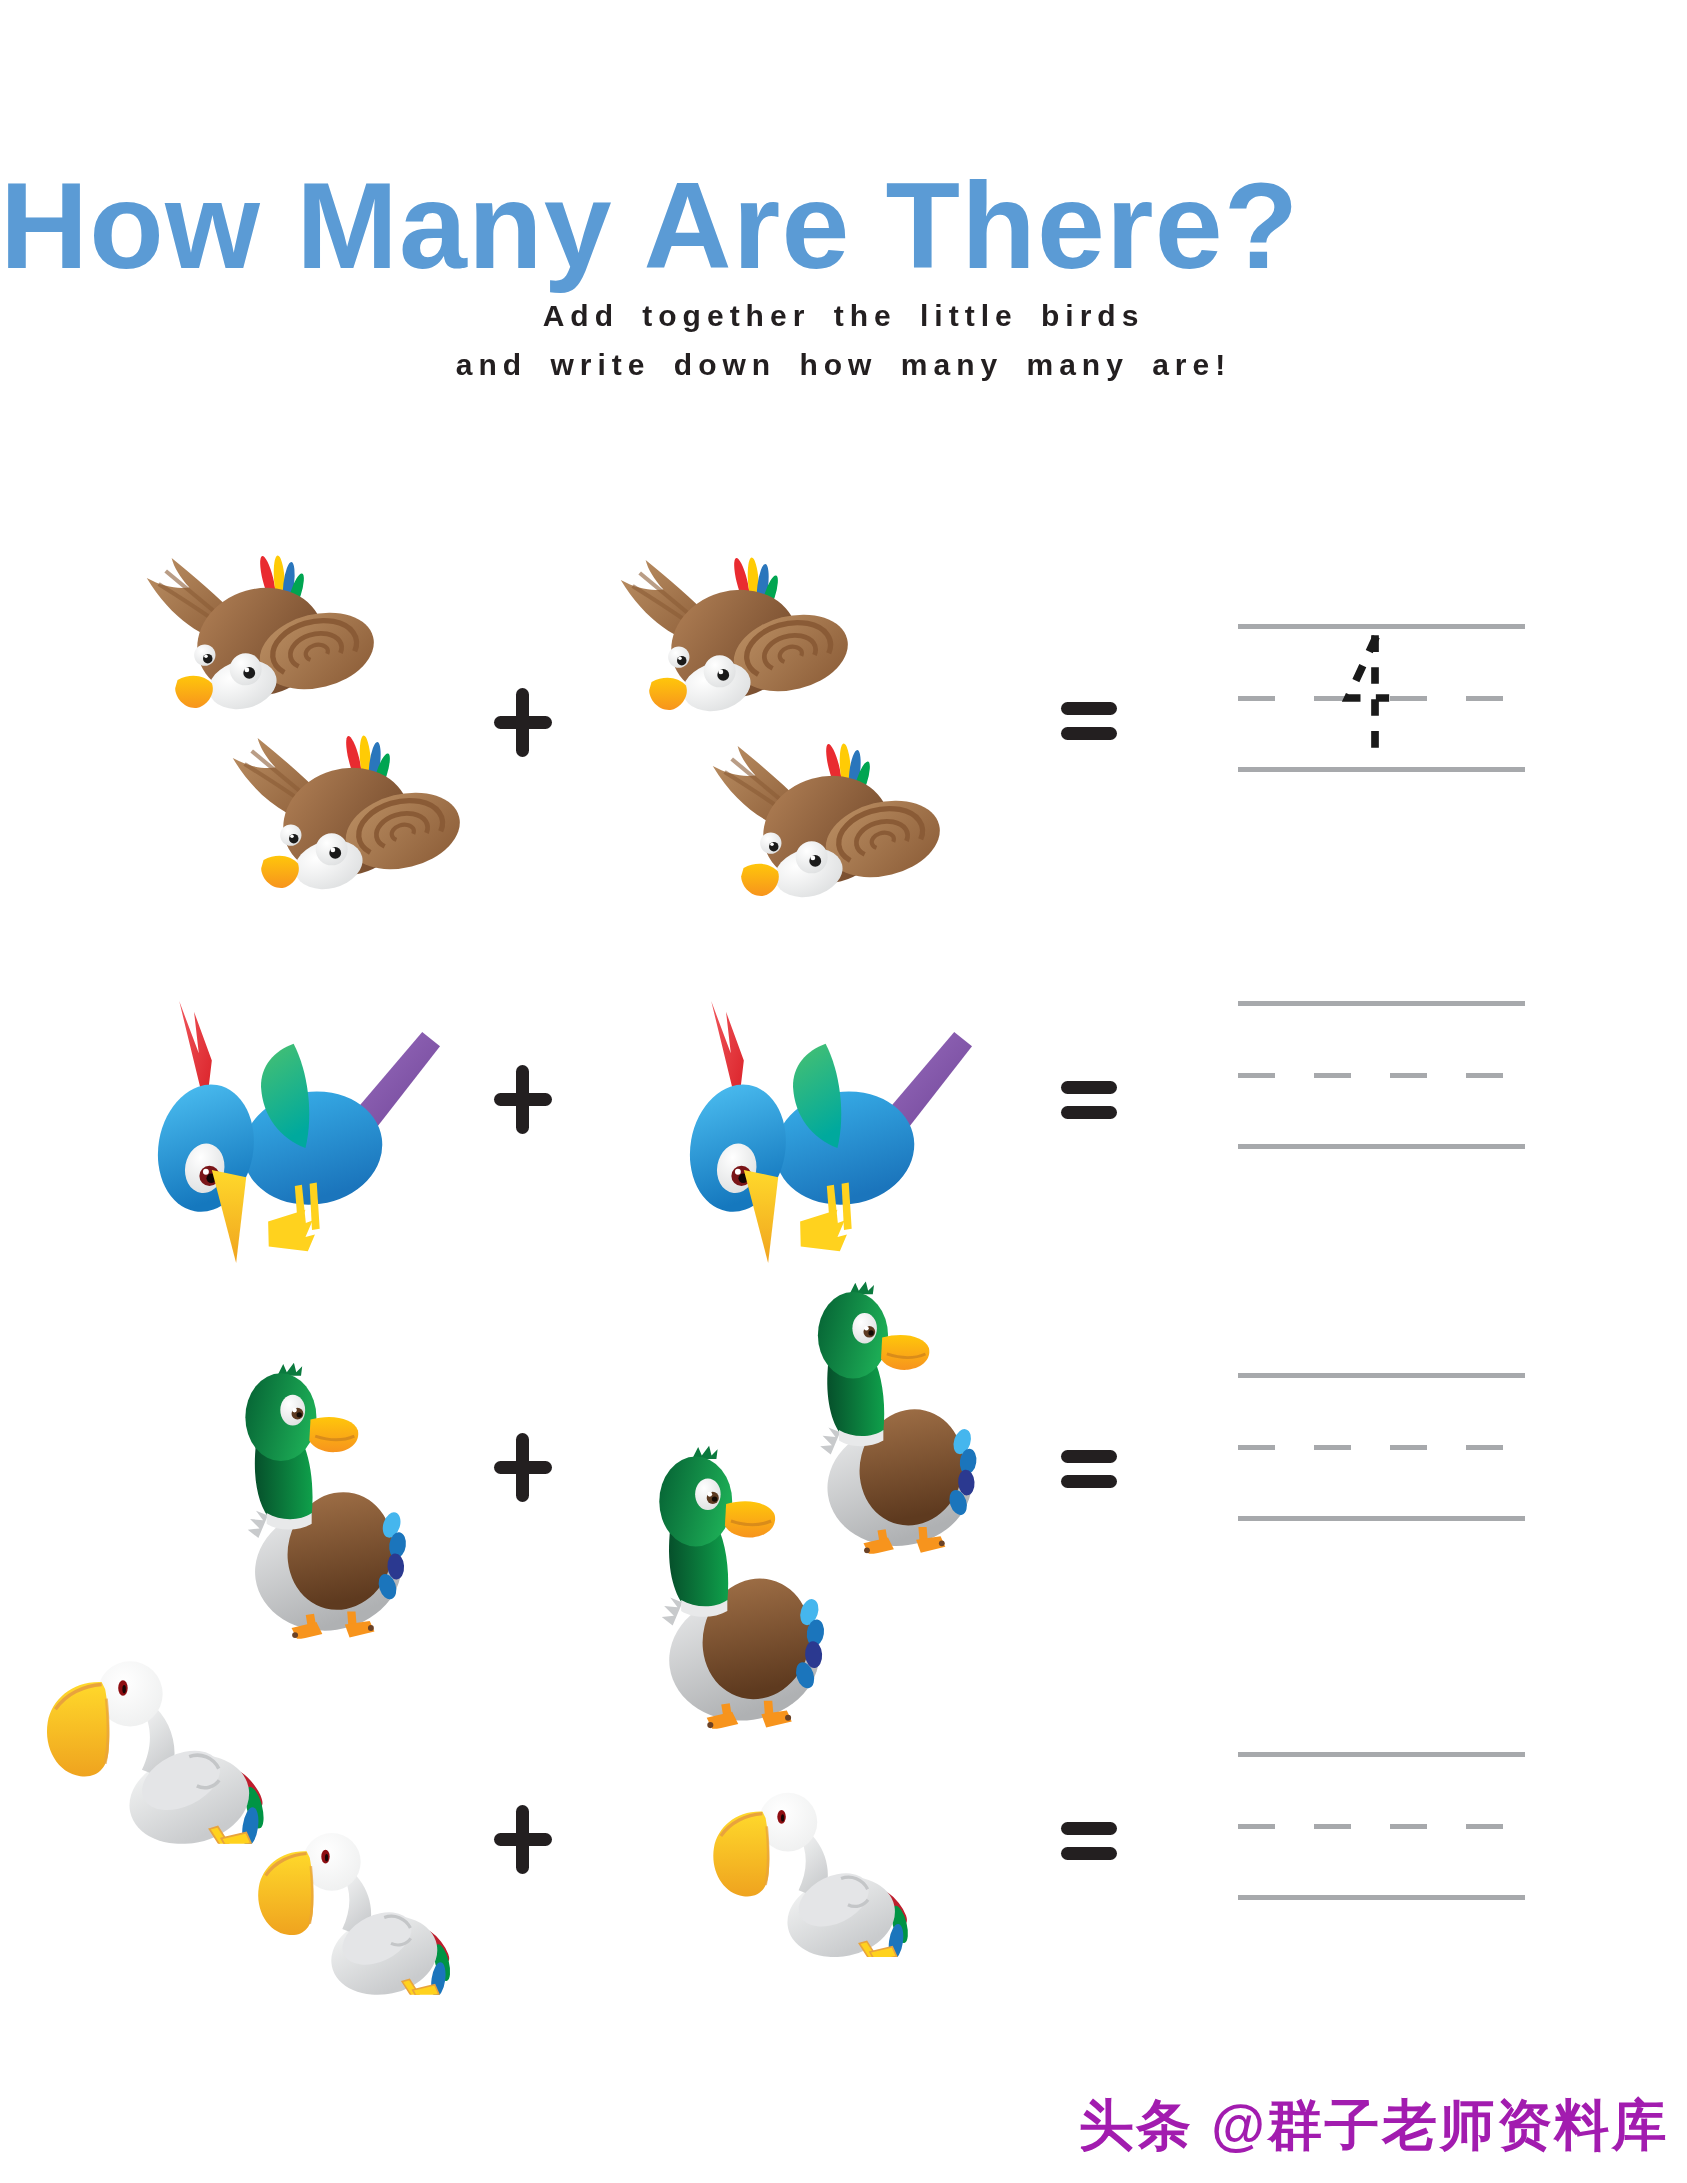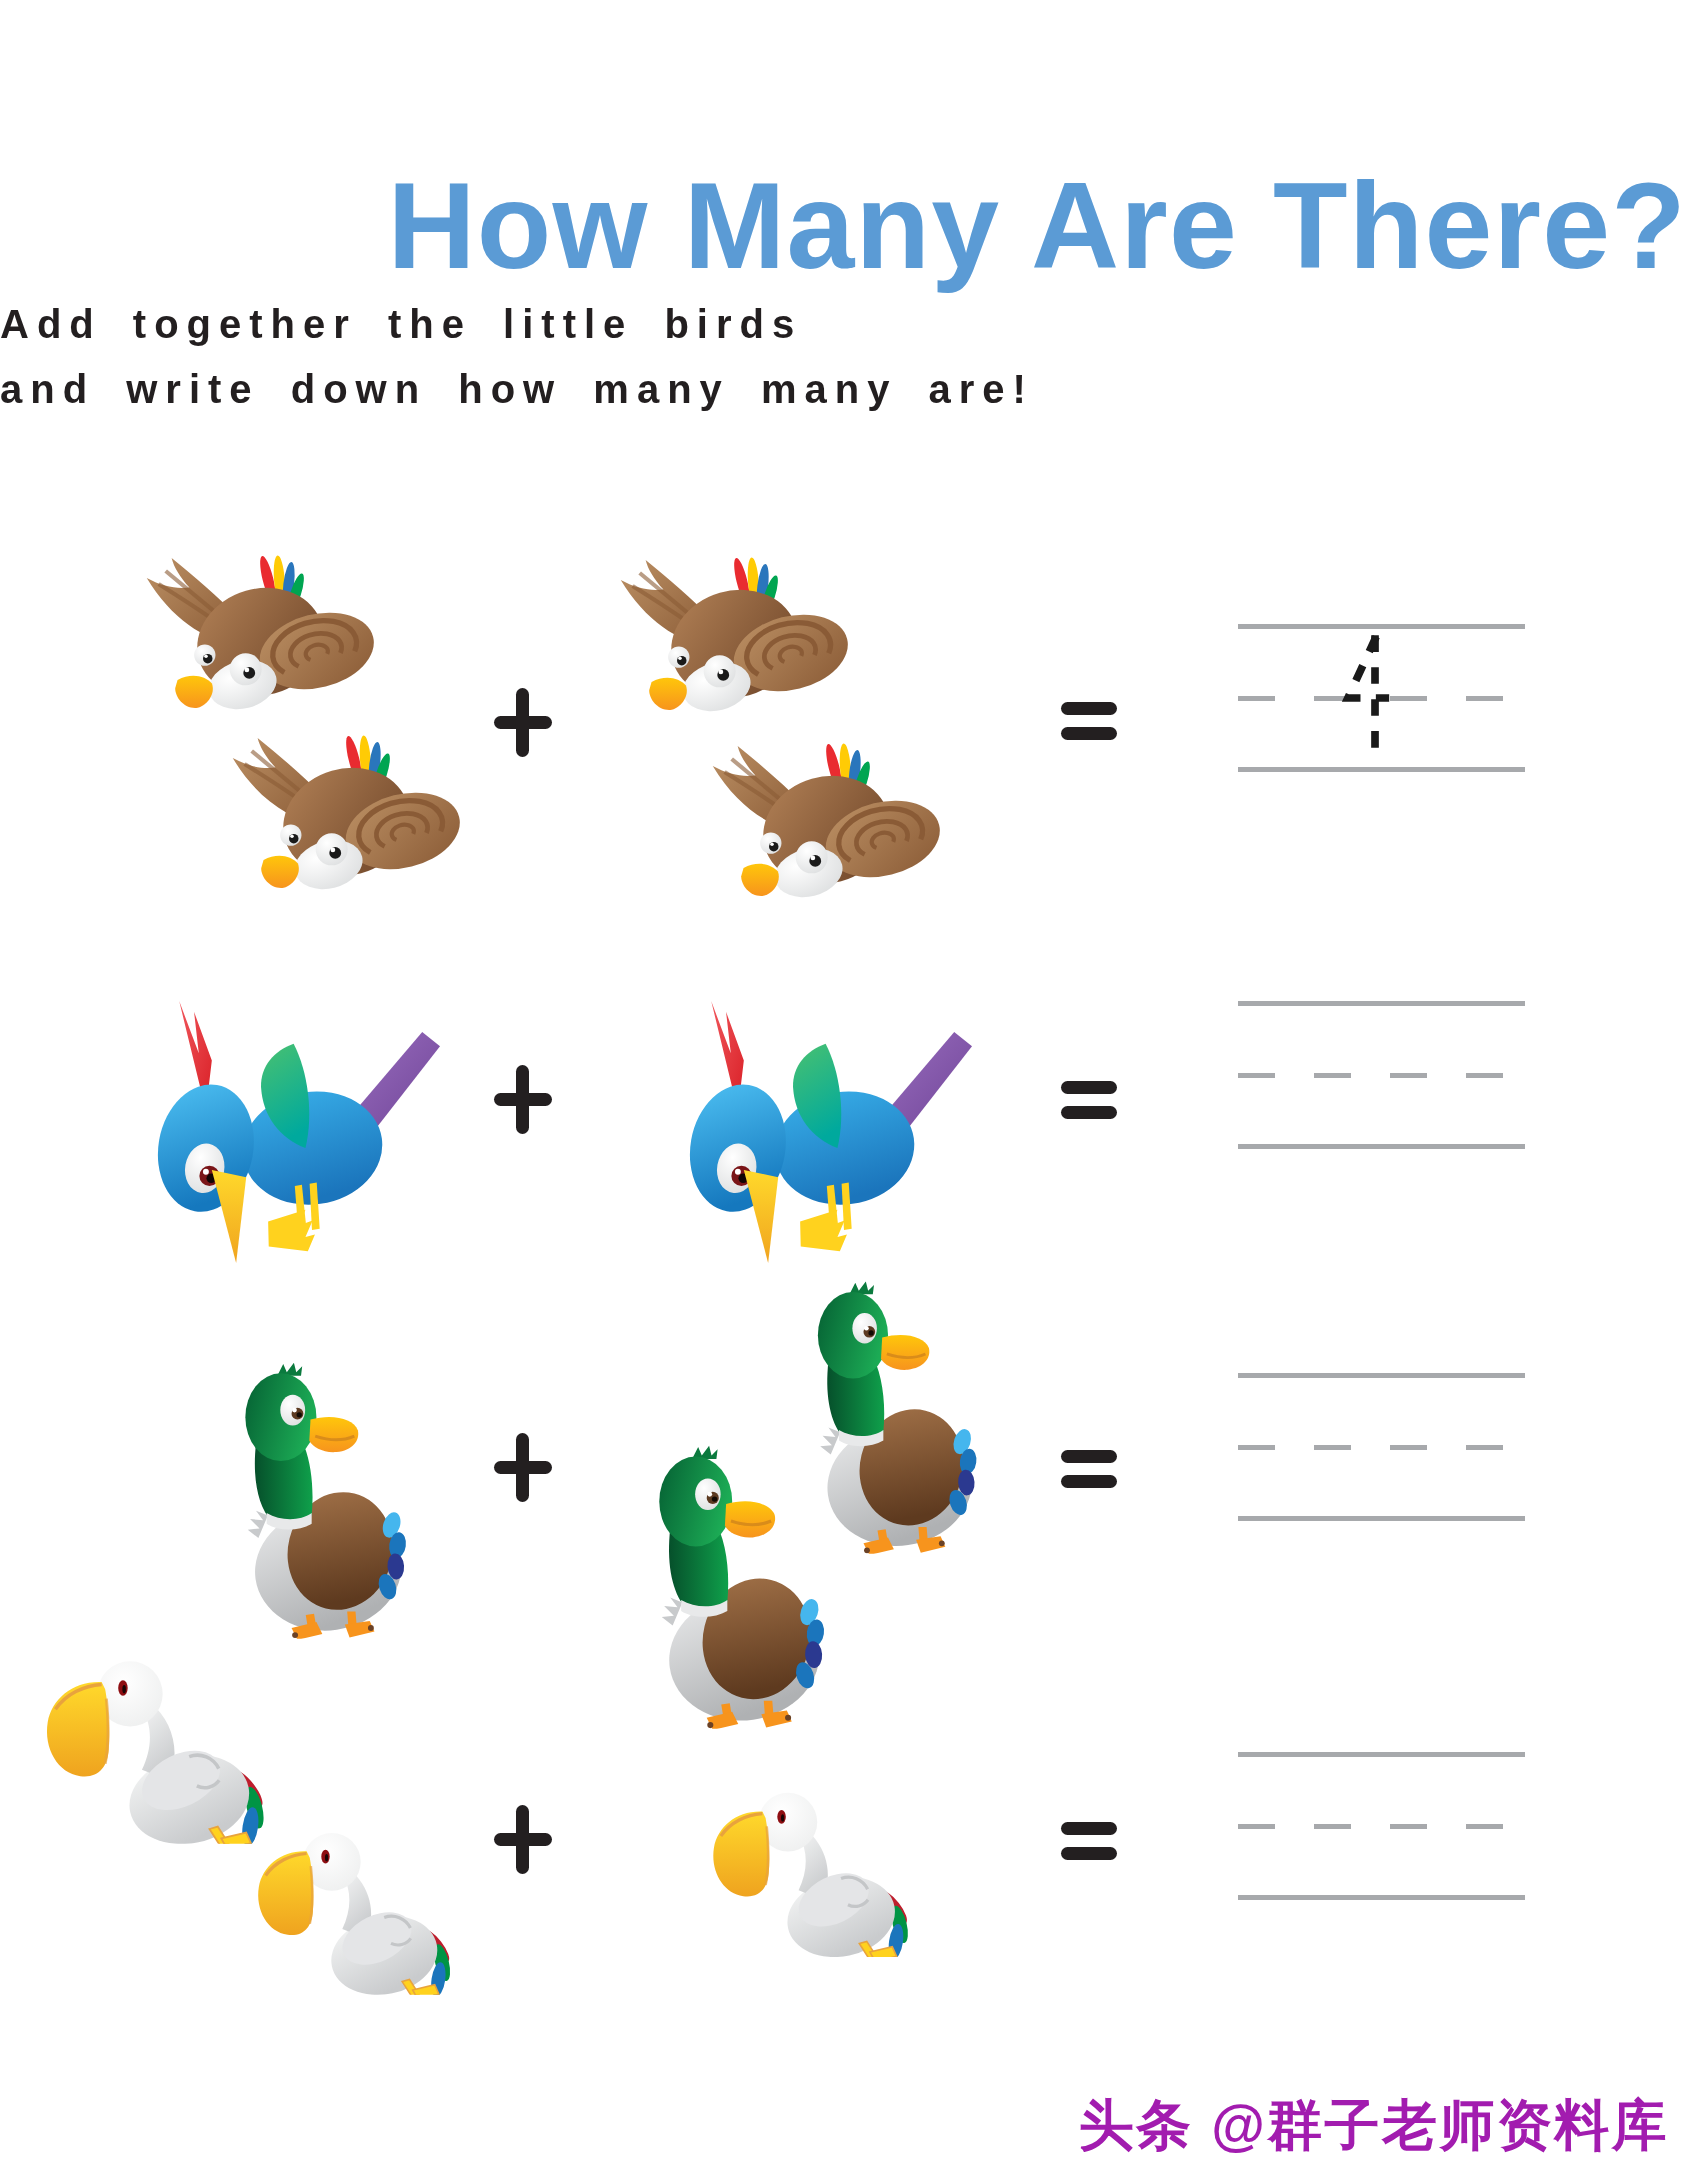--- a/index.html
+++ b/index.html
@@ -1,21 +1,21 @@
 <!DOCTYPE html>
 <html style="font-size:9.5px"><head>
 <meta charset="utf-8">
 <style>
   html,body{margin:0;padding:0;background:#fff;}
   .page{position:relative;width:1687px;height:2183px;background:#FFFFFF;overflow:hidden;
         font-family:"Liberation Sans",sans-serif;}
-  .title{position:absolute;left:0;top:165px;width:100%;text-align:right;
+  .title{position:absolute;left:0;top:165px;width:100%;text-align:left;
          font-size:122px;font-weight:bold;line-height:1;color:#5B9BD5;letter-spacing:1.2px;}
-  .subtitle{position:absolute;left:0;top:292px;width:100%;color:#231F20;
-            font-size:40px;font-weight:bold;line-height:1.62;letter-spacing:0.20em;word-spacing:0.30em;}
+  .subtitle{position:absolute;left:0;top:292px;width:100%;text-align:center;color:#231F20;
+            font-size:30px;font-weight:bold;line-height:1.62;letter-spacing:0.20em;word-spacing:0.30em;}
   .bird{position:absolute;}
   .plus{position:absolute;width:71px;height:71px;}
   .plus .pv{position:absolute;left:29px;top:1.2px;width:13px;height:69px;border-radius:7.1px;background:#231F20;}
   .plus .ph{position:absolute;left:6.5px;top:29px;width:58px;height:13px;border-radius:7.1px;background:#231F20;}
   .equals{position:absolute;width:56px;height:38px;}
   .equals .bar{position:absolute;left:0;width:56px;height:13px;border-radius:7.1px;background:#231F20;}
   .equals .b1{top:0;} .equals .b2{top:25px;}
   .lines{position:absolute;width:287px;height:148px;}
   .lines .ln{position:absolute;left:0;width:287px;height:5.3px;background:#A7A9AC;}
   .lines .top{top:0;} .lines .bot{top:143px;}

